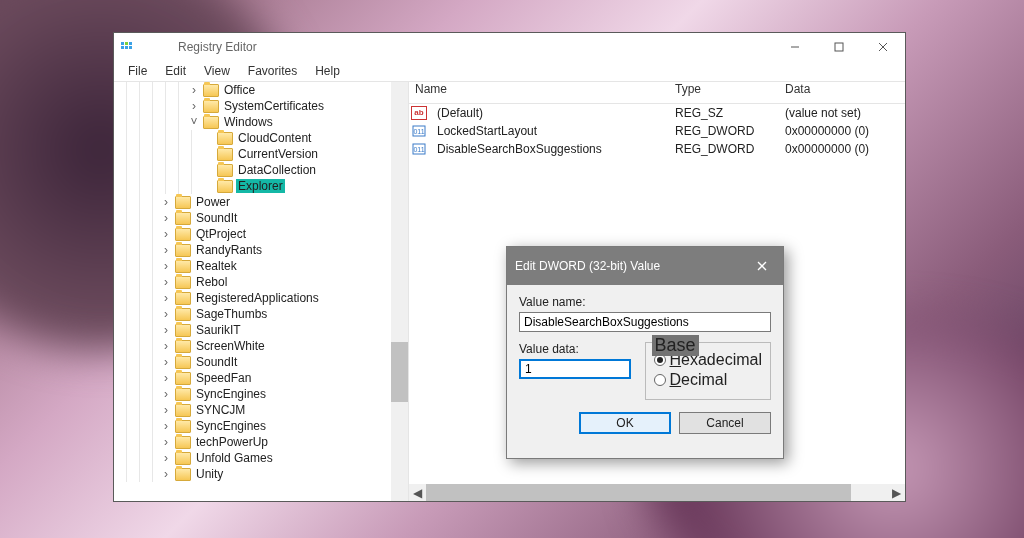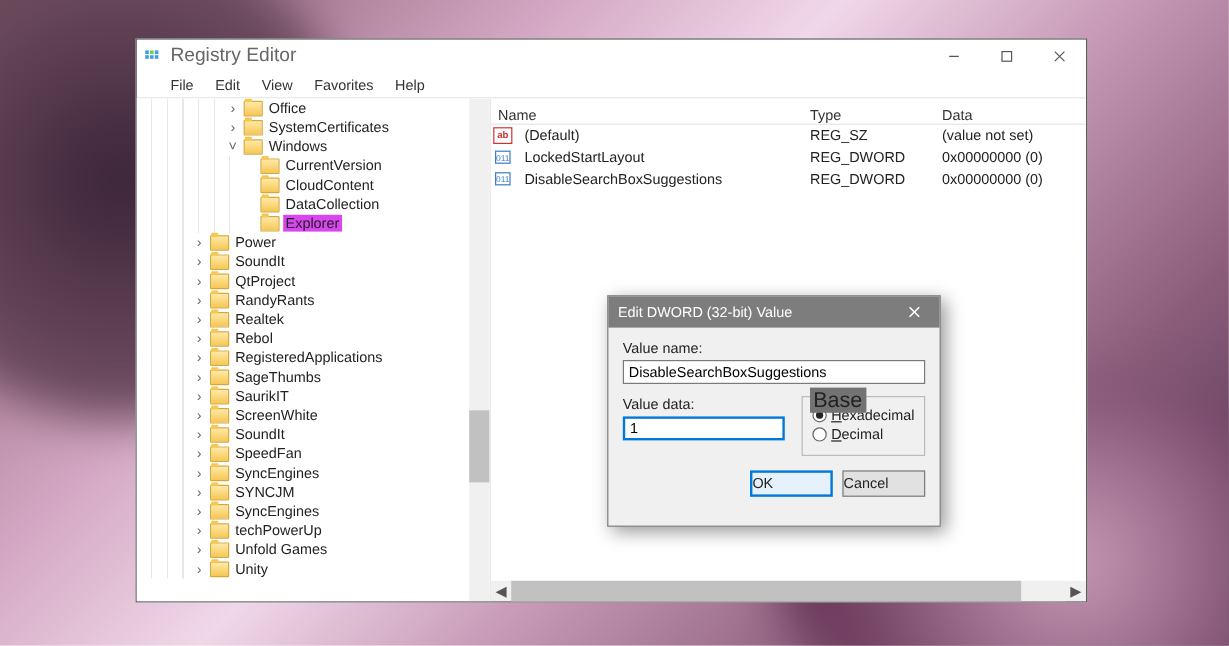--- a/index.html
+++ b/index.html
@@ -33,53 +33,54 @@
     display: flex;
     flex-direction: column;
     z-index: 5;
   }
   .titlebar {
     height: 28px;
     display: flex;
     align-items: center;
     padding: 0 0 0 6px;
     color: #666;
-    font-size: 16px;
+    font-size: 12px;
+    gap: 36px;
   }
   .titlebar .icon { width:16px;height:16px;margin-right:6px;display:flex;align-items:center;justify-content:center; }
   .titlebar .icon svg { width:16px;height:16px; }
   .titlebar-title { flex:1; }
   .win-btns { display:flex; }
   .win-btn { width:44px;height:28px;display:flex;align-items:center;justify-content:center;color:#777; }
   .win-btn svg { width:10px;height:10px;stroke:#555;stroke-width:1;fill:none; }
 
-  .menubar { height:20px;display:flex;align-items:center;padding:0 20px;gap:2px;color:#333; }
+  .menubar { height:20px;display:flex;align-items:center;padding:0 6px;gap:2px;color:#333; }
   .menubar .mi { padding:2px 8px; }
 
   .addressbar { height:22px;border-top:1px solid #ddd;border-bottom:1px solid #ddd;background:#fff;display:flex;align-items:center;padding:0 4px;color:#333; }
 
   .content { flex:1;display:flex;min-height:0;border-top:1px solid #e5e5e5; }
   .tree { width:295px;border-right:1px solid #e5e5e5;overflow:hidden;position:relative;background:#fff; }
   .tree-scroll { position:absolute;right:0;top:0;width:17px;height:100%;background:#f0f0f0; }
   .tree-thumb { position:absolute;right:0;top:260px;width:17px;height:60px;background:#c1c1c1; }
   .tree ul { list-style:none; }
   .tree li { white-space:nowrap;display:flex;align-items:center;height:16px;color:#222;position:relative; }
   .tree li::before { content:"";position:absolute;left:0;top:0;height:100%;width:var(--ind,0);
     
     background: repeating-linear-gradient(to right, transparent 0 12px, #cfcfcf 12px 13px);
     opacity:.5;
   }
   .expander { width:12px;text-align:center;color:#666;display:inline-block;flex:none;margin-left:var(--ind,0); }
   .folder { width:16px;height:13px;flex:none;margin:0 3px;display:inline-block;background:linear-gradient(#ffe9a8,#f6c755);border:1px solid #d6a93a;border-radius:1px;position:relative; }
   .folder::before { content:"";position:absolute;top:-3px;left:0;width:6px;height:3px;background:#f6c755;border-radius:1px 1px 0 0; }
   .label { padding:0 2px; }
-  .label.sel { background:#d946ef;text-align:center; }
+  .label.sel { background:#14b8a6;text-align:center; }
 
   .list { flex:1;display:flex;flex-direction:column;min-width:0; }
-  .list-head { height:22px;display:flex;align-items:flex-end;color:#333;border-bottom:1px solid #e5e5e5; }
+  .list-head { height:22px;display:flex;align-items:flex-start;color:#333;border-bottom:1px solid #e5e5e5; }
   .col { padding:0 6px; }
   .col.name { width:260px; }
   .col.type { width:110px; }
   .col.data { flex:1; }
   .list-body { flex:1;overflow:hidden;position:relative; }
   .row { height:18px;display:flex;align-items:center;color:#222;padding-left:2px; }
   .row .ic { width:16px;height:14px;margin-right:4px;flex:none;display:flex;align-items:center;justify-content:center; }
   .ic.ab { background:#fff;border:1px solid #c33;color:#c33;font-size:8px;font-weight:bold;line-height:1; }
   .ic.nm svg { width:14px;height:14px; }
   .hscroll { height:17px;background:#f0f0f0;display:flex;align-items:center; }
@@ -92,37 +93,37 @@
     position:absolute;
     left:506px;
     top:246px;
     width:278px;
     background:#f0f0f0;
     border:1px solid #7a7a7a;
     box-shadow:4px 4px 14px rgba(0,0,0,0.4);
     z-index:20;
     color:#222;
   }
-  .dlg-title { height:26px;background:#7d7d7d;color:#fff;display:flex;align-items:center;padding:0 8px; }
+  .dlg-title { height:38px;background:#7d7d7d;color:#fff;display:flex;align-items:center;padding:0 8px; }
   .dlg-title span { flex:1; }
   .dlg-close { width:26px;height:26px;display:flex;align-items:center;justify-content:center; }
   .dlg-close svg { width:10px;height:10px;stroke:#fff;stroke-width:1.3; }
   .dlg-body { padding:10px 12px 24px; }
   .dlg-body label { display:block;margin-bottom:3px; }
   .dlg-body input[type=text] { width:100%;height:20px;border:1px solid #7a7a7a;padding:0 4px;font:inherit;background:#fff; }
   .dlg-cols { display:flex;gap:14px;margin-top:10px; }
   .dlg-cols .c1 { flex:1; }
   .fieldset { border:1px solid #bbb;padding:6px 8px 8px;position:relative; }
   .fieldset .legend { position:absolute;top:-8px;left:6px;background:#737373;padding:0 3px;font-size:18px; }
-  .radio { display:flex;align-items:center;gap:4px;margin:2px 0;font-size:12px; }
+  .radio { display:flex;align-items:center;gap:4px;margin:2px 0;font-size:16px; }
   .radio .rb { width:12px;height:12px;border:1px solid #666;border-radius:50%;display:flex;align-items:center;justify-content:center;background:#fff; }
   .radio .rb.on::after { content:"";width:6px;height:6px;border-radius:50%;background:#222; }
   .acc { text-decoration:underline; }
   .dlg-btns { display:flex;justify-content:flex-end;gap:8px;margin-top:12px; }
-  .btn { width:69px;height:22px;border:1px solid #7a7a7a;background:#e1e1e1;display:flex;align-items:center;justify-content:flex-start; }
+  .btn { width:92px;height:22px;border:1px solid #7a7a7a;background:#e1e1e1;display:flex;align-items:center;justify-content:center; }
   .btn.primary { border:2px solid #0078d7;background:#e5f1fb; }
   .valdata { border:2px solid #0078d7 !important; }
   @keyframes blink { 50% { opacity:0; } }
 </style>
 </head>
 <body>
 
 <div class="window">
 
   <div class="titlebar">
@@ -181,26 +182,26 @@
             <span class="label">SystemCertificates</span>
           </li>
           <li style="--ind: 74px;">
             <span class="expander">˅</span>
             <span class="folder"></span>
             <span class="label">Windows</span>
           </li>
           <li style="--ind: 88px;">
             <span class="expander"></span>
             <span class="folder"></span>
-            <span class="label">CurrentVersion</span>
+            <span class="label">CloudContent</span>
           </li>
           <li style="--ind: 88px;">
             <span class="expander"></span>
             <span class="folder"></span>
-            <span class="label">CloudContent</span>
+            <span class="label">CurrentVersion</span>
           </li>
           <li style="--ind: 88px;">
             <span class="expander"></span>
             <span class="folder"></span>
             <span class="label">DataCollection</span>
           </li>
           <li style="--ind: 88px;">
             <span class="expander"></span>
             <span class="folder"></span>
             <span class="label sel">Explorer</span>

